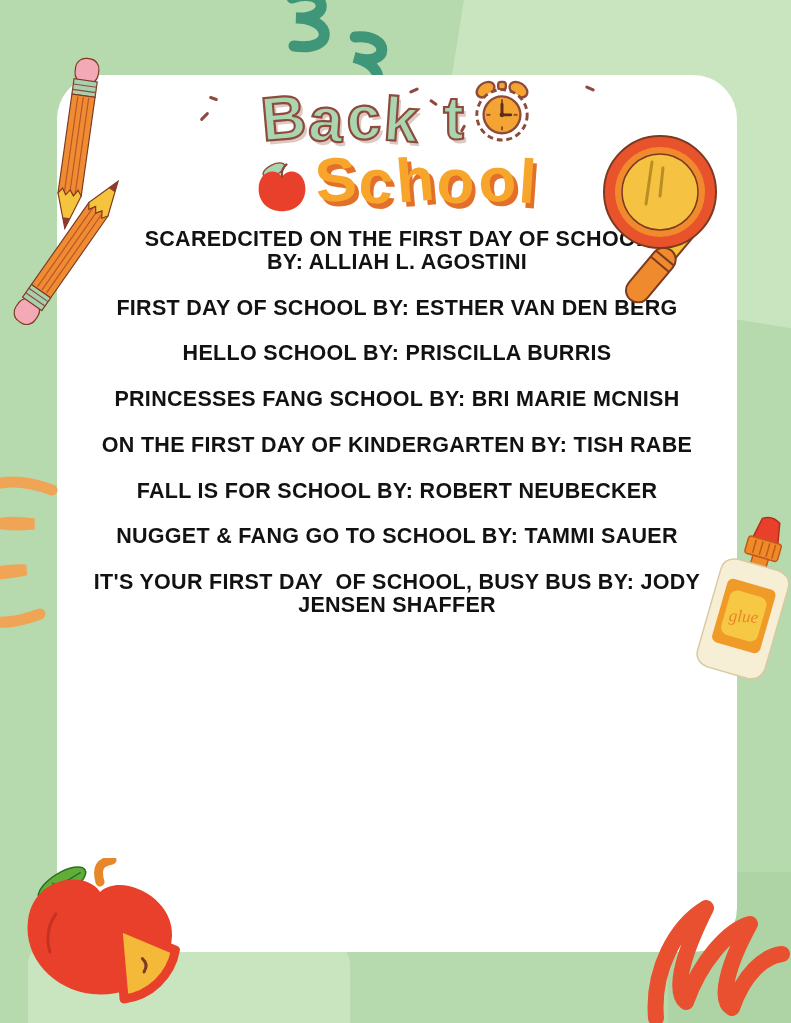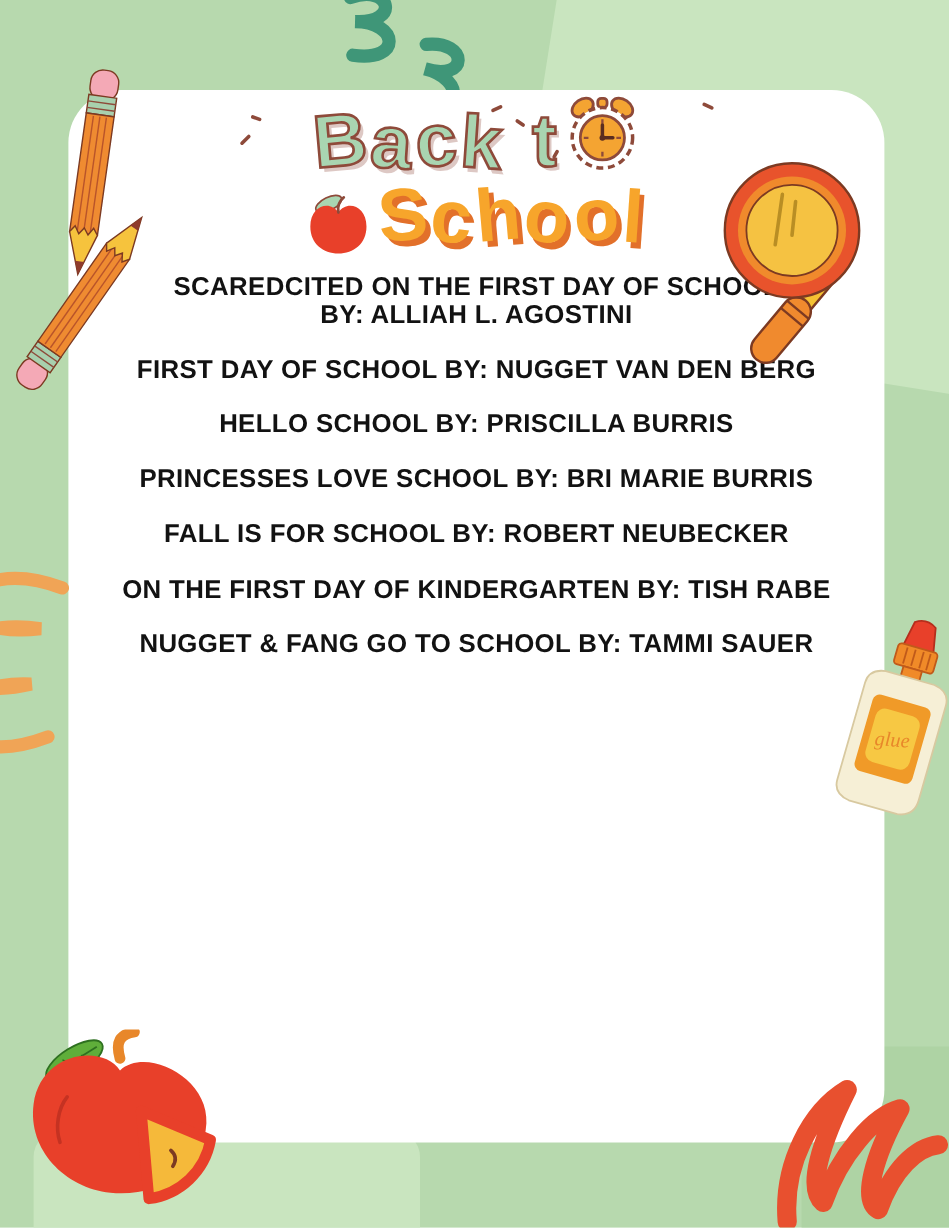--- a/index.html
+++ b/index.html
@@ -107,26 +107,28 @@
         <path d="M30 20 C22 8 4 14 4 33 C4 49 16 58 30 58 C44 58 56 49 56 33 C56 14 38 8 30 20 Z" fill="#e8402a"></path>
         <path d="M30 20 C29 14 31 9 35 6" stroke="#8e4a3a" stroke-width="2.5" fill="none" stroke-linecap="round"></path>
       </svg>
       <span class="title-word t-orange"><span class="lt lt-a">S</span><span class="lt lt-b">c</span><span class="lt lt-a">h</span><span class="lt lt-b">o</span><span class="lt lt-a">o</span><span class="lt lt-b">l</span></span>
     </div>
   </div>
 
   <div class="book-list">
     <div class="book-entry">SCAREDCITED ON THE FIRST DAY OF SCHOOL
 BY: ALLIAH L. AGOSTINI</div>
-    <div class="book-entry">FIRST DAY OF SCHOOL BY: NUGGET VAN DEN BERG</div>
+    <div class="book-entry">FIRST DAY OF SCHOOL BY: ESTHER VAN DEN BERG</div>
     <div class="book-entry">HELLO SCHOOL BY: PRISCILLA BURRIS</div>
-    <div class="book-entry">PRINCESSES LOVE SCHOOL BY: BRI MARIE BURRIS</div>
+    <div class="book-entry">PRINCESSES FANG SCHOOL BY: BRI MARIE MCNISH</div>
+    <div class="book-entry">ON THE FIRST DAY OF KINDERGARTEN BY: TISH RABE</div>
     <div class="book-entry">FALL IS FOR SCHOOL BY: ROBERT NEUBECKER</div>
-    <div class="book-entry">ON THE FIRST DAY OF KINDERGARTEN BY: TISH RABE</div>
     <div class="book-entry">NUGGET &amp; FANG GO TO SCHOOL BY: TAMMI SAUER</div>
+    <div class="book-entry">IT'S YOUR FIRST DAY  OF SCHOOL, BUSY BUS BY: JODY
+JENSEN SHAFFER</div>
   </div>
 </div>
 
 <svg class="deco z-front" style="left:44px;top:30px;transform:rotate(8deg) scale(.78);transform-origin:center;" width="64" height="238" viewBox="0 0 64 238">
   <rect x="17" y="2" width="30" height="32" rx="13" fill="#f4a9b6" stroke="#7c3a22" stroke-width="1.5"></rect>
   <rect x="17" y="30" width="30" height="20" fill="#a8d0ae" stroke="#7c3a22" stroke-width="1.5"></rect>
   <line x1="17" y1="37" x2="47" y2="37" stroke="#8e4a3a" stroke-width="1.5"></line>
   <line x1="17" y1="44" x2="47" y2="44" stroke="#8e4a3a" stroke-width="1.5"></line>
   <rect x="17" y="50" width="30" height="128" fill="#ef8b31" stroke="#7c3a22" stroke-width="1.5"></rect>
   <g stroke="#b9542a" stroke-width="1.5">

